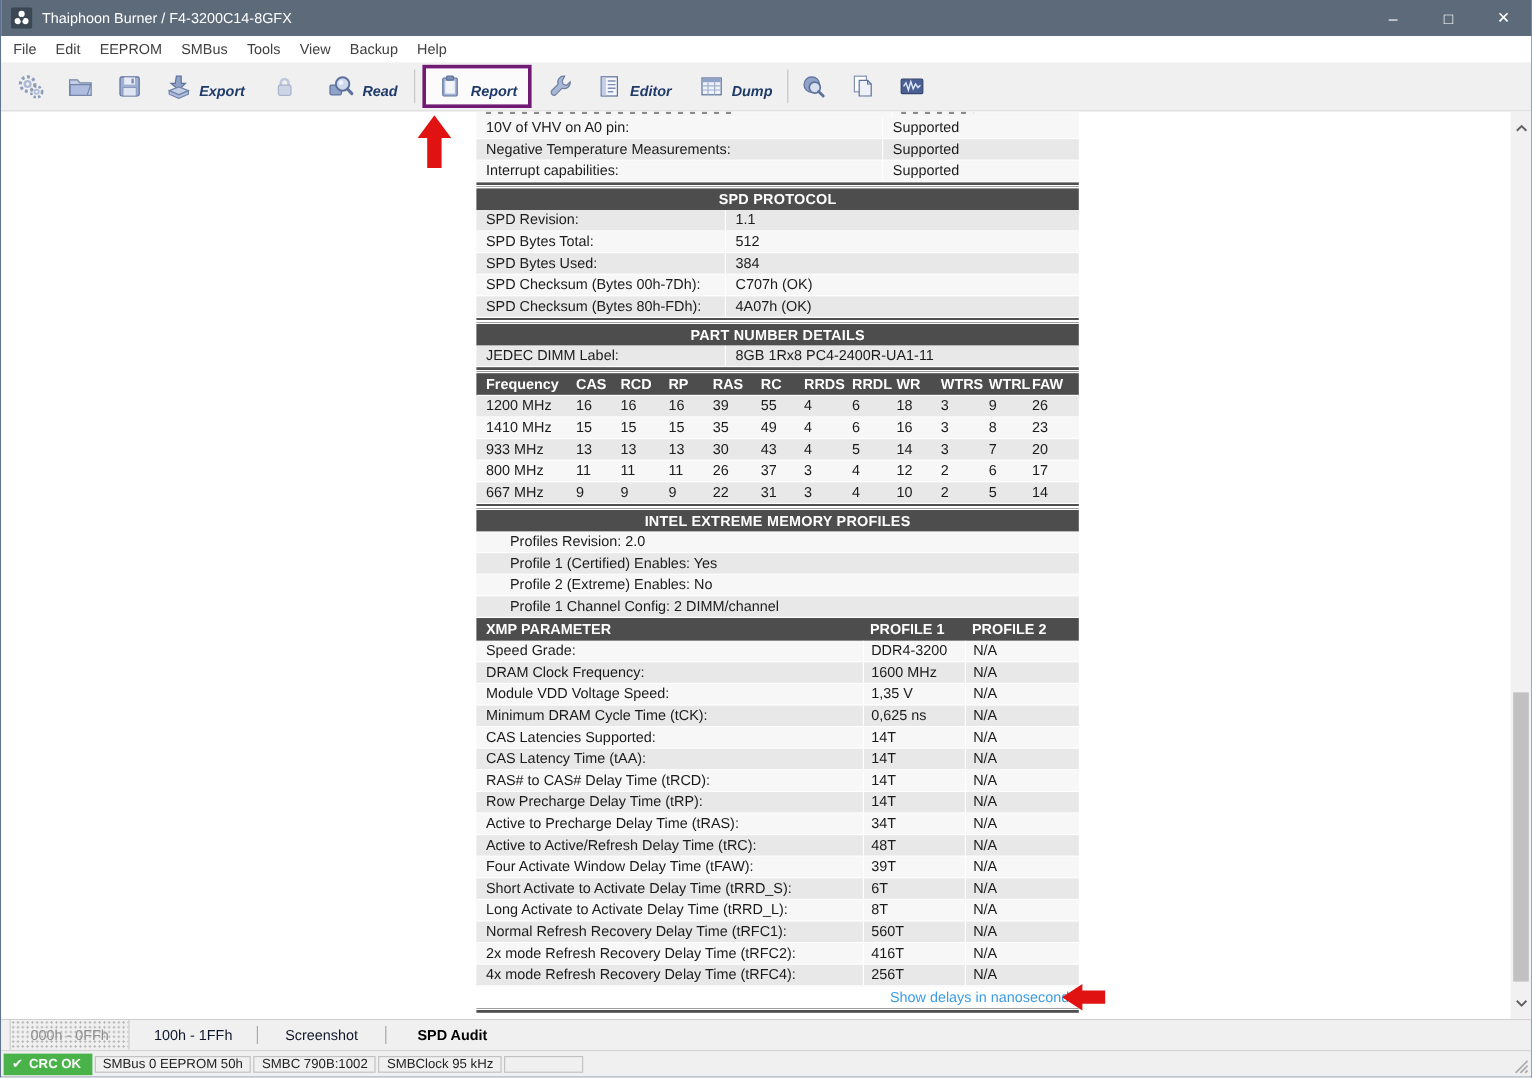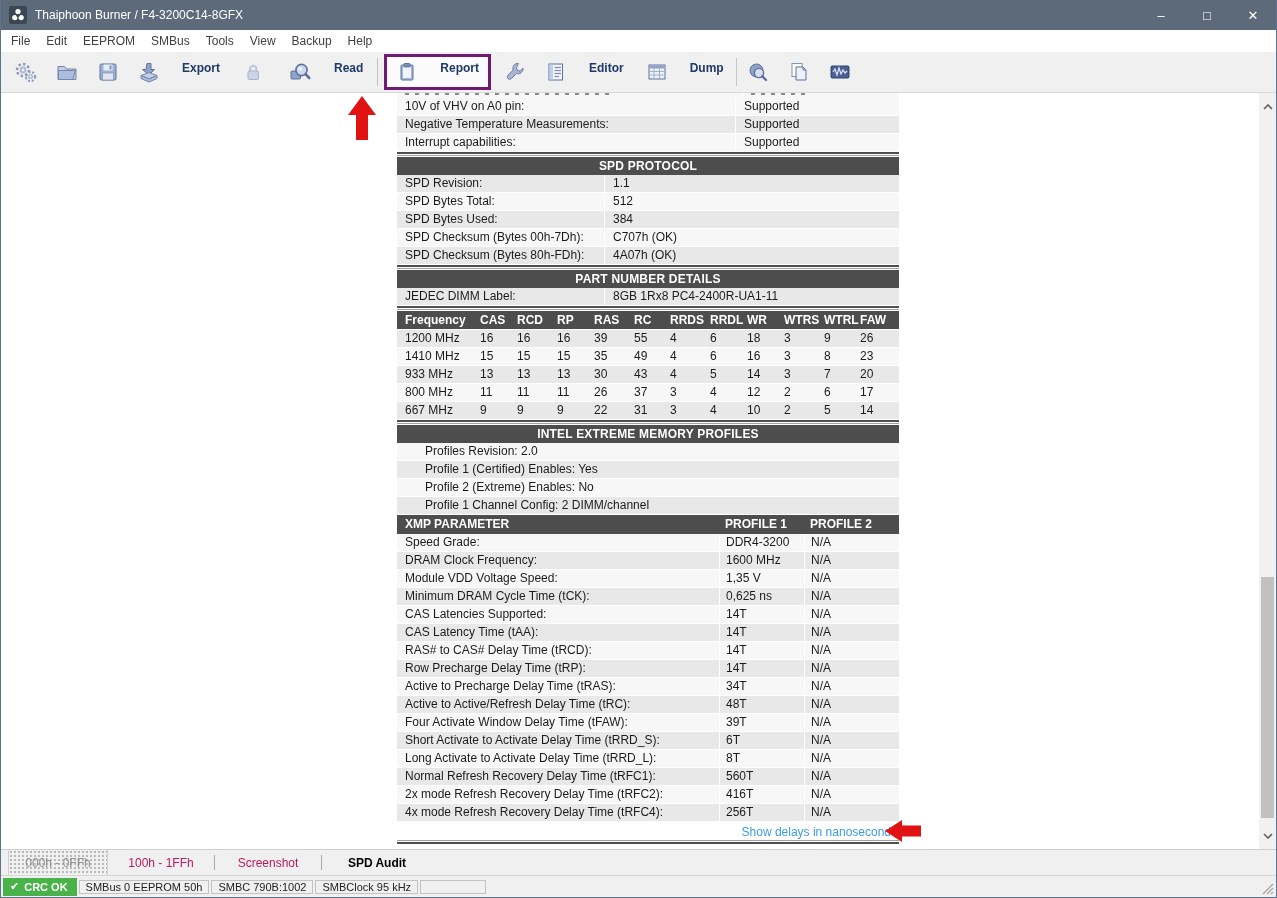--- a/index.html
+++ b/index.html
@@ -18,21 +18,21 @@
   .win-btn { width:46px; height:100%; display:flex; align-items:center; justify-content:center;
              color:#fff; font-size:13px; }
 
   
   .menubar { height:22px; background:#ffffff; display:flex; align-items:center; padding-left:2px; flex:0 0 22px; }
   .menu-item { font-size:12px; color:#404040; padding:19px 8px; }
 
   
   .toolbar { height:41px; background:#f0f0f0; border-bottom:1px solid #d8d8d8;
              display:flex; align-items:center; padding-left:10px; flex:0 0 41px; }
-  .tb-btn { display:flex; align-items:flex-start; gap:22px; padding:4px; margin-right:11px; }
+  .tb-btn { display:flex; align-items:flex-end; gap:6px; padding:4px; margin-right:11px;font-style:italic; }
   .tb-btn svg { display:block; }
   .tb-label { font-size:12px; font-weight:bold; color:#1e3a68; }
   .tb-sep { width:1px; height:28px; background:#c5c5c5; margin:0 6px 0 2px; }
   .tb-btn.pressed { border:3px solid #701a75; background:#fbfbfb; padding:4px 9px; margin-right:9px; }
 
   
   .content { flex:1 1 auto; position:relative; background:#fff; overflow:hidden; }
   .report { position:absolute; left:396px; top:0; width:502px; }
 
   .row { display:flex; height:18px; line-height:17px; font-size:12px; color:#1b1b1b;
@@ -78,21 +78,21 @@
   
   .scrollbar { position:absolute; top:0; right:0; width:17px; height:100%; background:#f1f1f1; }
   .sb-btn { position:absolute; left:0; width:17px; height:17px; display:flex;
             align-items:center; justify-content:center; }
   .sb-up { top:5px; } .sb-down { bottom:5px; }
   .sb-thumb { position:absolute; left:2px; width:13px; top:484px; height:241px; background:#c1c1c1; }
 
   
   .tabstrip { height:26px; background:#f0f0f0; border-top:1px solid #cfcfcf;
               display:flex; align-items:stretch; padding-left:7px; flex:0 0 26px; font-size:12px; }
-  .tab { display:flex; align-items:center; justify-content:center; color:#be185d; }
+  .tab { display:flex; align-items:center; justify-content:center; color:#0f172a; }
   .tab-hatched { width:100px; color:#8f8f8f; border-left:1px solid #d0d0d0; border-right:1px solid #d0d0d0;
       background-image:radial-gradient(#b9b9b9 0.9px, transparent 1px); background-size:4px 4px; }
   .tab-plain { width:106px; }
   .tab-active { width:110px; color:#000; font-weight:bold; }
   .tab-sep { width:1px; height:15px; background:#a9a9a9; align-self:center; }
 
   
   .statusbar { height:22px; background:#f0f0f0; border-top:1px solid #d5d5d5;
                display:flex; align-items:center; padding:0 2px; flex:0 0 22px; position:relative; }
   .crc-badge { height:18px; background:#49b249; color:#fff; font-size:11px; font-weight:bold;

